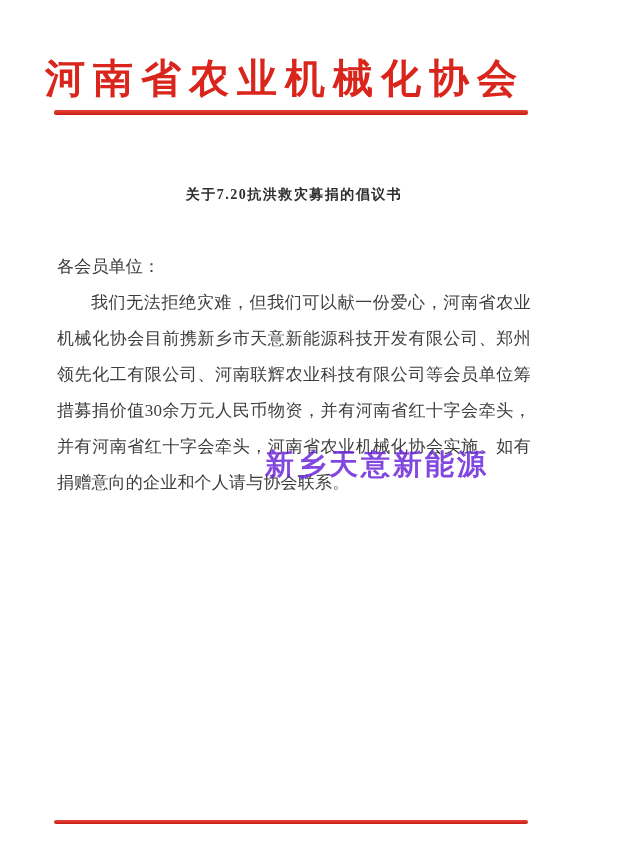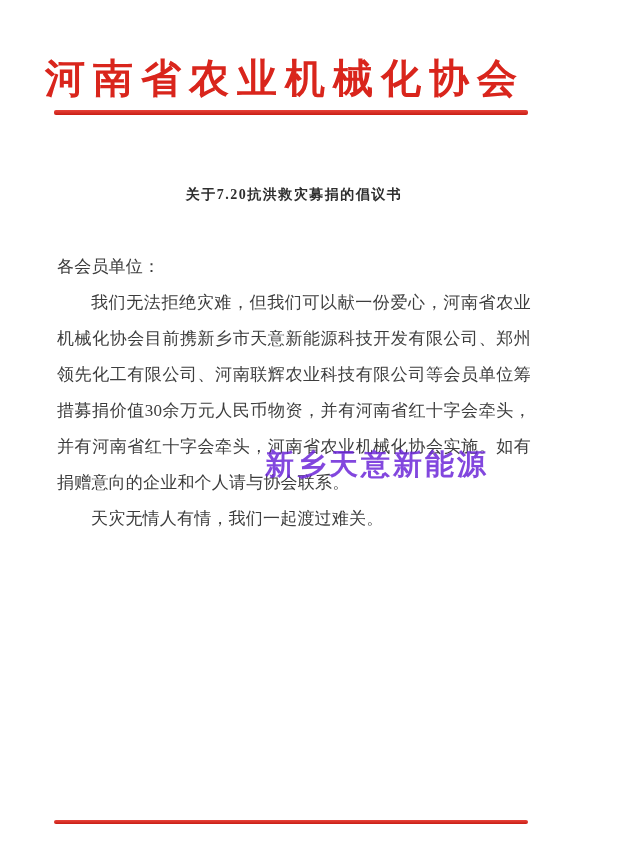--- a/index.html
+++ b/index.html
@@ -131,21 +131,20 @@
 
   <div class="letterhead">河南省农业机械化协会</div>
 
   <div class="rule rule-top"></div>
 
   <div class="doc-title">关于7.20抗洪救灾募捐的倡议书</div>
 
   <div class="body-text">
     <p class="salutation">各会员单位：</p>
     <p>我们无法拒绝灾难，但我们可以献一份爱心，河南省农业机械化协会目前携新乡市天意新能源科技开发有限公司、郑州领先化工有限公司、河南联辉农业科技有限公司等会员单位筹措募捐价值30余万元人民币物资，并有河南省红十字会牵头，并有河南省红十字会牵头，河南省农业机械化协会实施。如有捐赠意向的企业和个人请与协会联系。</p>
-    <p>天灾无情人有情，我们一起渡过难关。</p>
   </div>
 
   <div class="watermark">新乡天意新能源</div>
 
   <div class="rule rule-bottom"></div>
 
   <div class="footer-brand">
     <span class="footer-logo"></span>
     <span>河南省农业机械化协会</span>
   </div>

